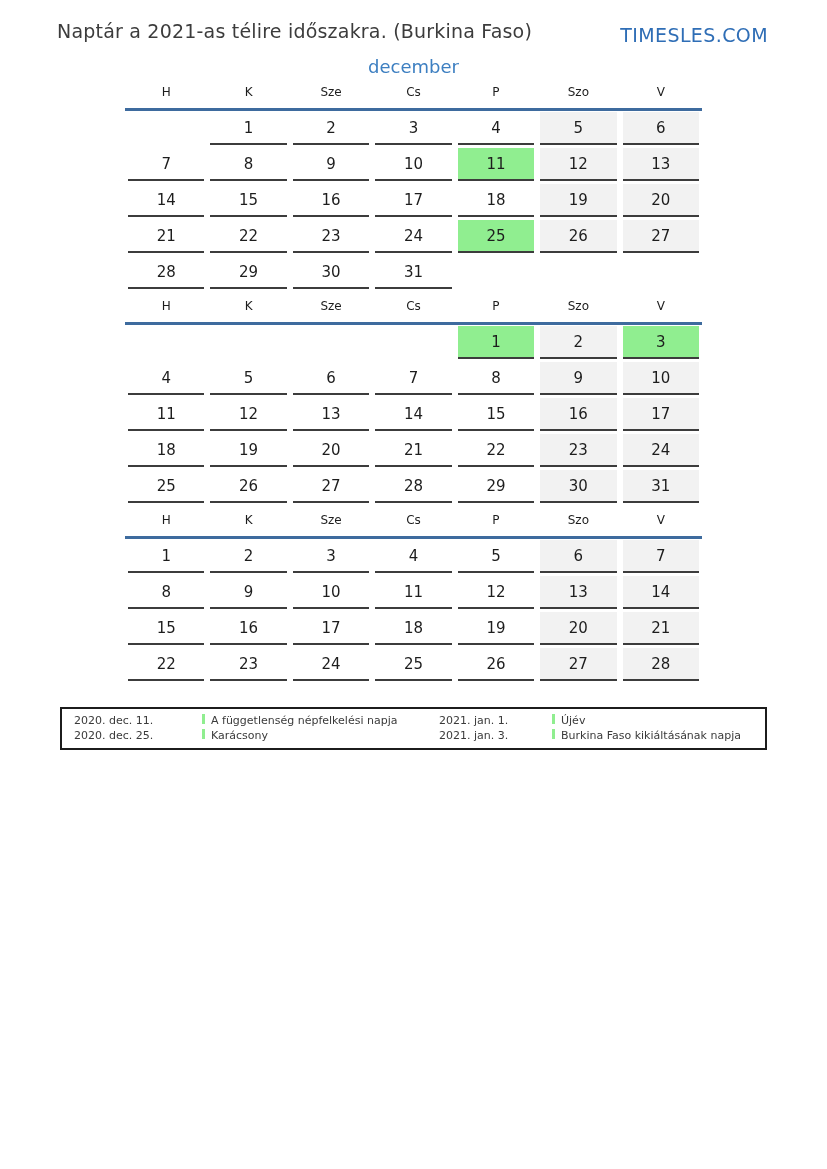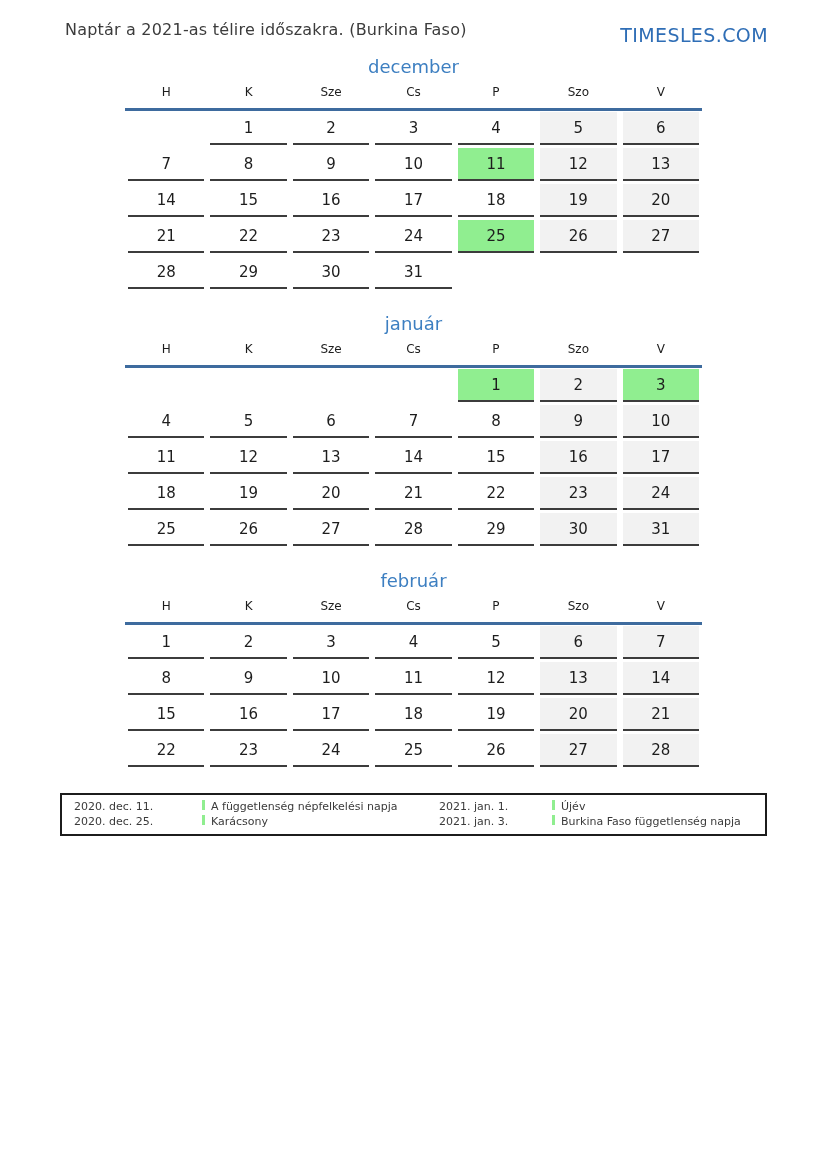--- a/index.html
+++ b/index.html
@@ -16,21 +16,21 @@
   html, body { background:#e8e8e8; }
   body { font-family:"DejaVu Sans","Liberation Sans",sans-serif; }
   .page {
     width:827px; height:1169px; background:#ffffff; margin:0 auto;
     overflow:hidden; position:relative;
   }
   .header {
     display:flex; justify-content:space-between; align-items:flex-start;
     padding:20px 59px 0 57px;
   }
-  .doc-title { font-size:16px; font-weight:400; color:#3c3c3c; letter-spacing:0.2px;margin-left:8px; }
+  .doc-title { font-size:19px; font-weight:400; color:#3c3c3c; letter-spacing:0.2px; }
   .brand { font-size:19px; color:var(--brand-blue); padding-top:4px; letter-spacing:0.4px; cursor:pointer; text-decoration:none; }
 
   .cal-wrap { width:577px; margin:0 auto; }
   .month-title {
     text-align:center; color:var(--month-title-blue);
     font-size:18px; font-weight:400; margin-top:10px;
   }
   .month:not(:first-child) .month-title { margin-top:22px; }
 
   .dayrow {
@@ -194,21 +194,20 @@
             <div class="cell">
               <div class="box">31</div>
             </div>
             <div class="cell empty"></div>
             <div class="cell empty"></div>
             <div class="cell empty"></div>
           </div>
         </div>
       </section>
       <section class="month">
-        <h2 class="month-title">január</h2>
         <div class="dayrow">
           <div class="dayname">H</div>
           <div class="dayname">K</div>
           <div class="dayname">Sze</div>
           <div class="dayname">Cs</div>
           <div class="dayname">P</div>
           <div class="dayname">Szo</div>
           <div class="dayname">V</div>
         </div>
         <div class="weeks">
@@ -315,21 +314,20 @@
             <div class="cell">
               <div class="box weekend">30</div>
             </div>
             <div class="cell">
               <div class="box weekend">31</div>
             </div>
           </div>
         </div>
       </section>
       <section class="month">
-        <h2 class="month-title">február</h2>
         <div class="dayrow">
           <div class="dayname">H</div>
           <div class="dayname">K</div>
           <div class="dayname">Sze</div>
           <div class="dayname">Cs</div>
           <div class="dayname">P</div>
           <div class="dayname">Szo</div>
           <div class="dayname">V</div>
         </div>
         <div class="weeks">
@@ -431,17 +429,17 @@
 
   <div class="legend">
     <div class="legend-grid">
       <div class="l-date">2020. dec. 11.</div>
       <div class="l-name"><span class="bar"></span><span>A függetlenség népfelkelési napja</span></div>
       <div class="l-date">2021. jan. 1.</div>
       <div class="l-name"><span class="bar"></span><span>Újév</span></div>
       <div class="l-date">2020. dec. 25.</div>
       <div class="l-name"><span class="bar"></span><span>Karácsony</span></div>
       <div class="l-date">2021. jan. 3.</div>
-      <div class="l-name"><span class="bar"></span><span>Burkina Faso függetlenség napja</span></div>
+      <div class="l-name"><span class="bar"></span><span>Burkina Faso kikiáltásának napja</span></div>
     </div>
   </div>
 
 </div>
 
 </body></html>

